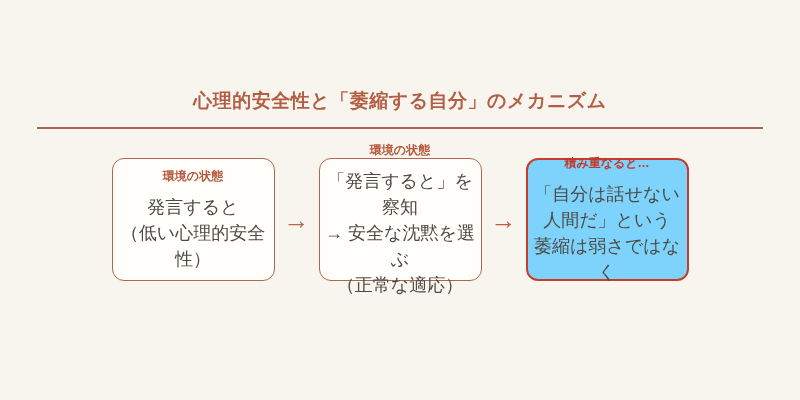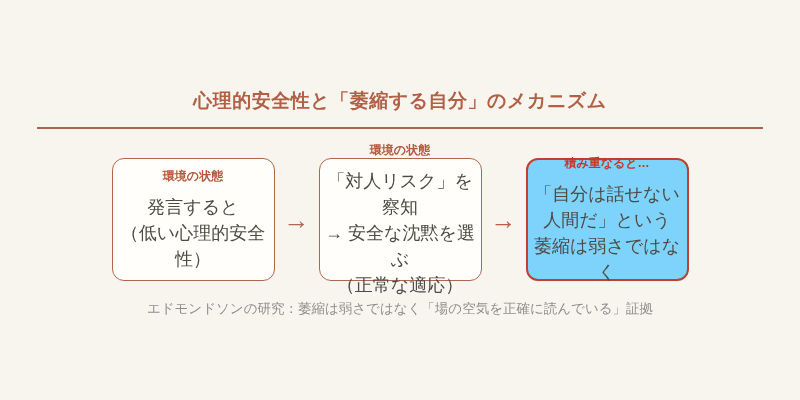--- a/index.html
+++ b/index.html
@@ -92,31 +92,30 @@
     <div class="stage-box">
       <div class="box-header">環境の状態</div>
       <div class="box-line">発言すると</div>
       <div class="box-line">（低い心理的安全性）</div>
     </div>
 
     <div class="arrow arrow-1">→</div>
 
     <div class="stage-box">
       <div class="box-header">環境の状態</div>
-      <div class="box-line">「対人リスク」を察知</div>
+      <div class="box-line">「発言すると」を察知</div>
       <div class="box-line">→ 安全な沈黙を選ぶ</div>
       <div class="box-line">（正常な適応）</div>
     </div>
 
     <div class="arrow arrow-2">→</div>
 
     <div class="stage-box highlight">
       <div class="box-header">積み重なると…</div>
       <div class="box-line">「自分は話せない</div>
       <div class="box-line">人間だ」という</div>
       <div class="box-line">萎縮は弱さではなく</div>
     </div>
 
   </div>
 
-  <div class="footnote">エドモンドソンの研究：萎縮は弱さではなく「場の空気を正確に読んでいる」証拠</div>
 
 </div>
 
 </body></html>

